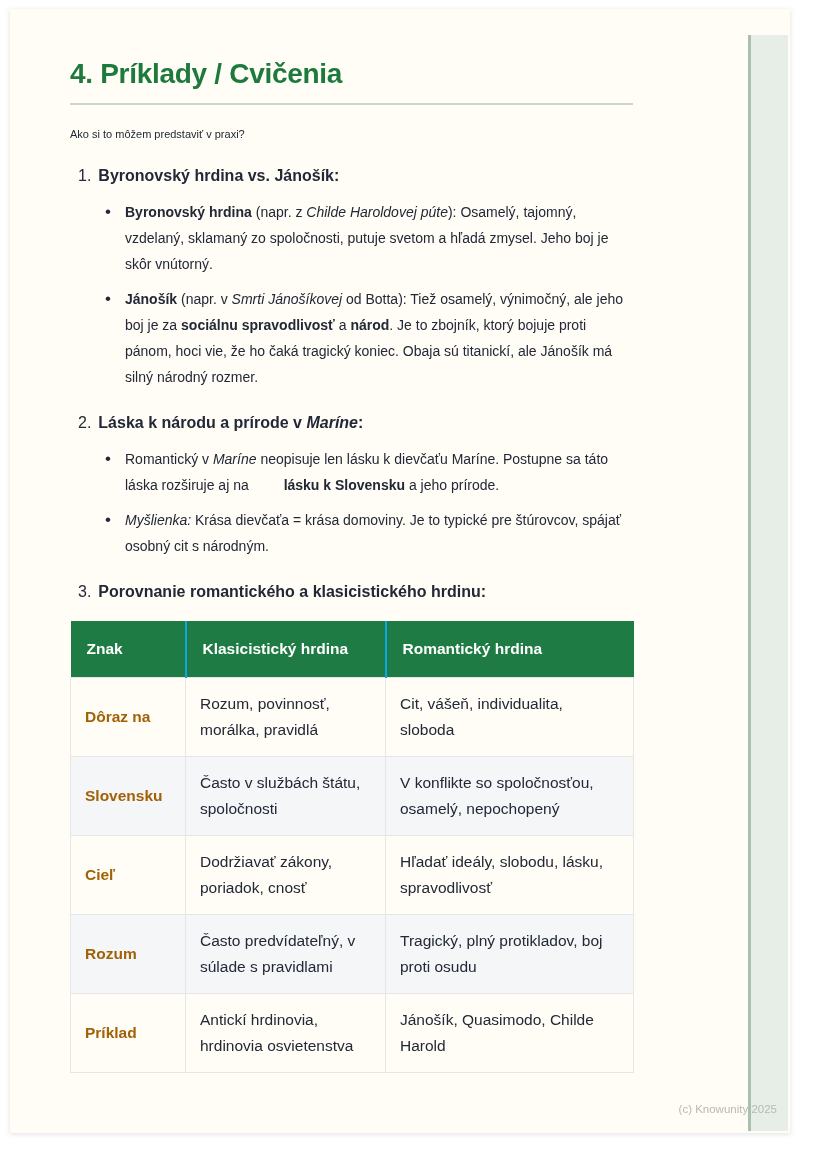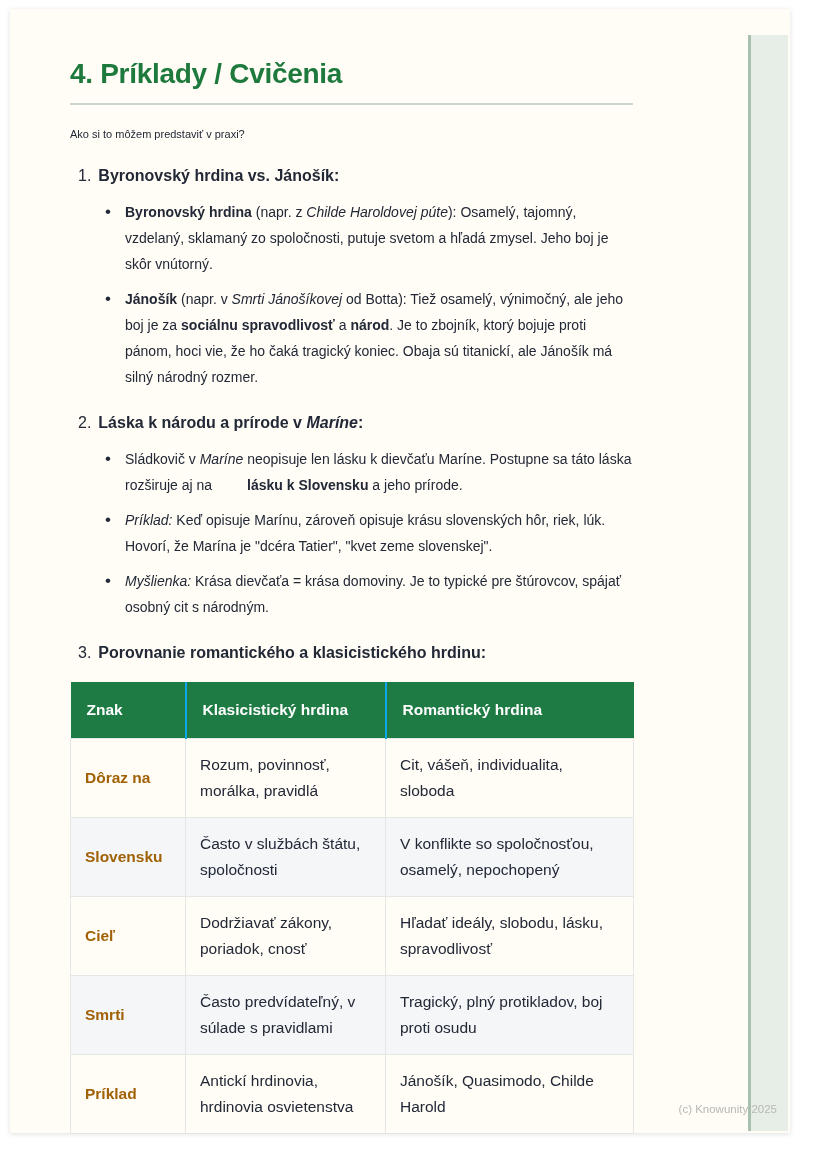--- a/index.html
+++ b/index.html
@@ -106,25 +106,21 @@
       </div>
 
       <div class="oli">
         <div class="oli-head">
           <span class="num">2.</span>
           <span class="oli-title"><span style="font-weight: 700;">Láska k národu a prírode v </span><span style="font-weight: 700; font-style: italic;">Maríne</span><span style="font-weight: 700;">:</span></span>
         </div>
         <div class="ulist">
           <div class="uli">
             <span class="dot"></span>
-            <span class="uli-text"><span>Sládkovič v </span><span style="font-style: italic;">Maríne</span><span> neopisuje len lásku k dievčaťu Maríne. Postupne sa táto láska rozširuje aj na </span><span style="font-weight: 700; margin-left: 31px;">lásku k Slovensku</span><span> a jeho prírode.</span></span>
-          </div>
-          <div class="uli">
-            <span class="dot"></span>
-            <span class="uli-text"><span style="font-style: italic;">Príklad:</span><span> Keď opisuje Marínu, zároveň opisuje krásu slovenských hôr, riek, lúk. Hovorí, že Marína je "dcéra Tatier", "kvet zeme slovenskej".</span></span>
+            <span class="uli-text"><span>Romantický v </span><span style="font-style: italic;">Maríne</span><span> neopisuje len lásku k dievčaťu Maríne. Postupne sa táto láska rozširuje aj na </span><span style="font-weight: 700; margin-left: 31px;">lásku k Slovensku</span><span> a jeho prírode.</span></span>
           </div>
           <div class="uli">
             <span class="dot"></span>
             <span class="uli-text"><span style="font-style: italic;">Myšlienka:</span><span> Krása dievčaťa = krása domoviny. Je to typické pre štúrovcov, spájať osobný cit s národným.</span></span>
           </div>
         </div>
       </div>
 
       <div class="oli">
         <div class="oli-head">
@@ -158,21 +154,21 @@
           <th scope="row">Slovensku</th>
           <td>Často v službách štátu, spoločnosti</td>
           <td>V konflikte so spoločnosťou, osamelý, nepochopený</td>
         </tr>
         <tr>
           <th scope="row">Cieľ</th>
           <td>Dodržiavať zákony, poriadok, cnosť</td>
           <td>Hľadať ideály, slobodu, lásku, spravodlivosť</td>
         </tr>
         <tr>
-          <th scope="row">Smrti</th>
+          <th scope="row">Rozum</th>
           <td>Často predvídateľný, v súlade s pravidlami</td>
           <td>Tragický, plný protikladov, boj proti osudu</td>
         </tr>
         <tr>
           <th scope="row">Príklad</th>
           <td>Antickí hrdinovia, hrdinovia osvietenstva</td>
           <td>Jánošík, Quasimodo, Childe Harold</td>
         </tr>
       </tbody>
     </table>

